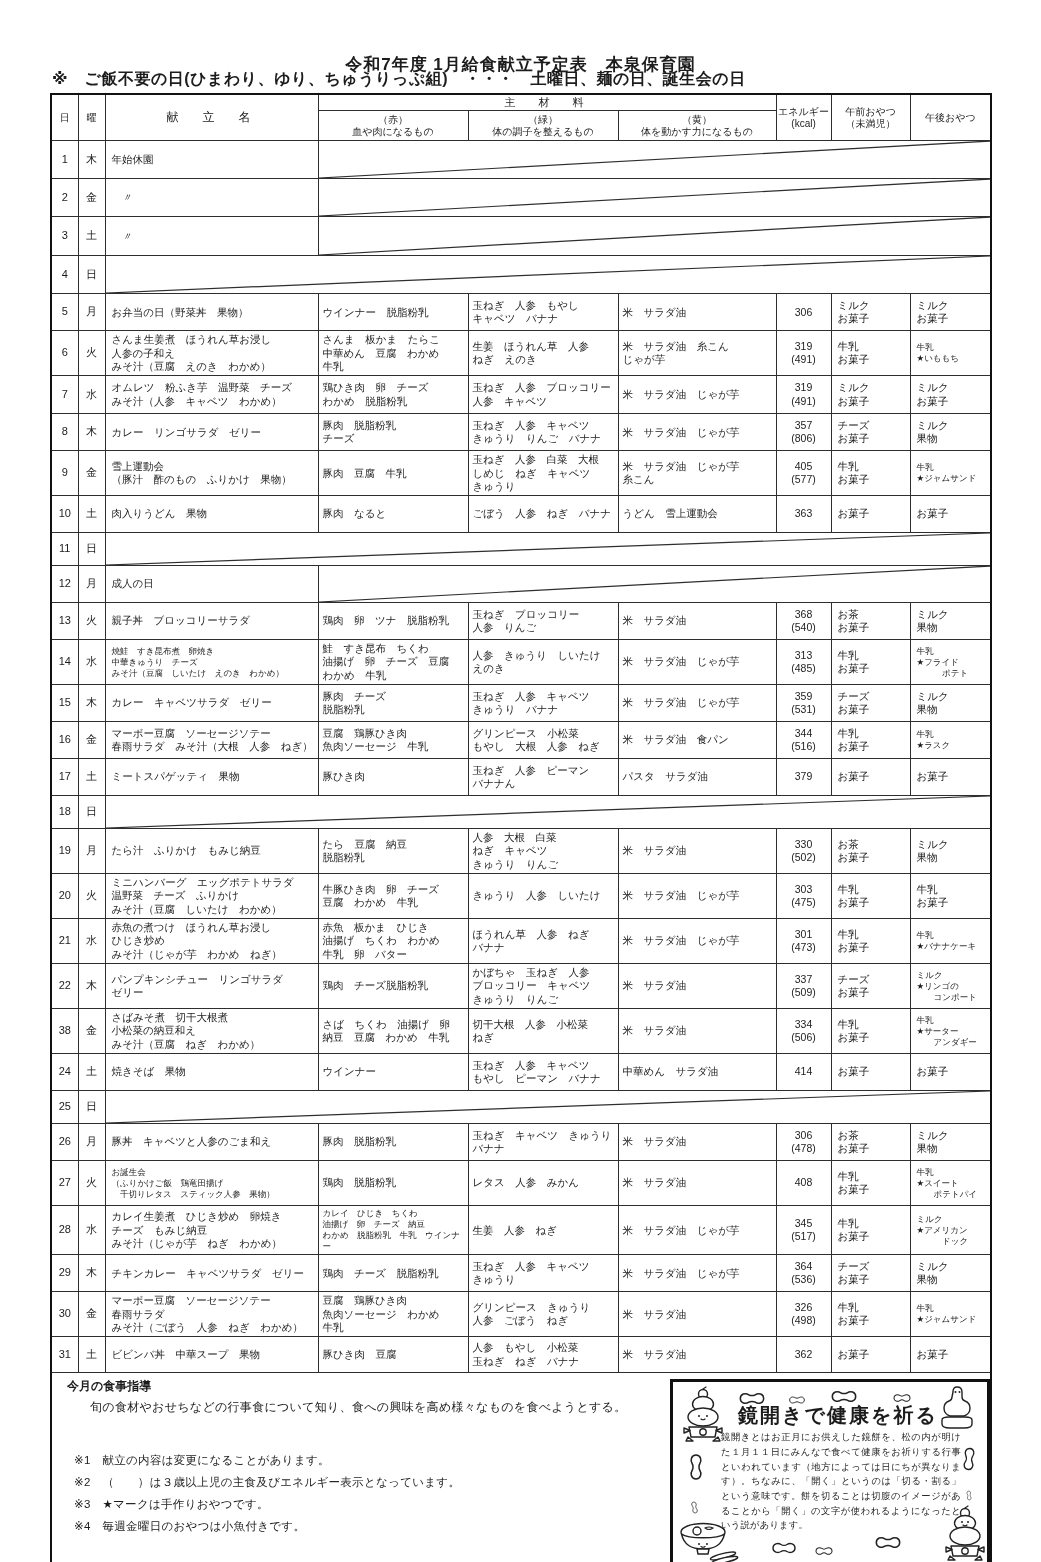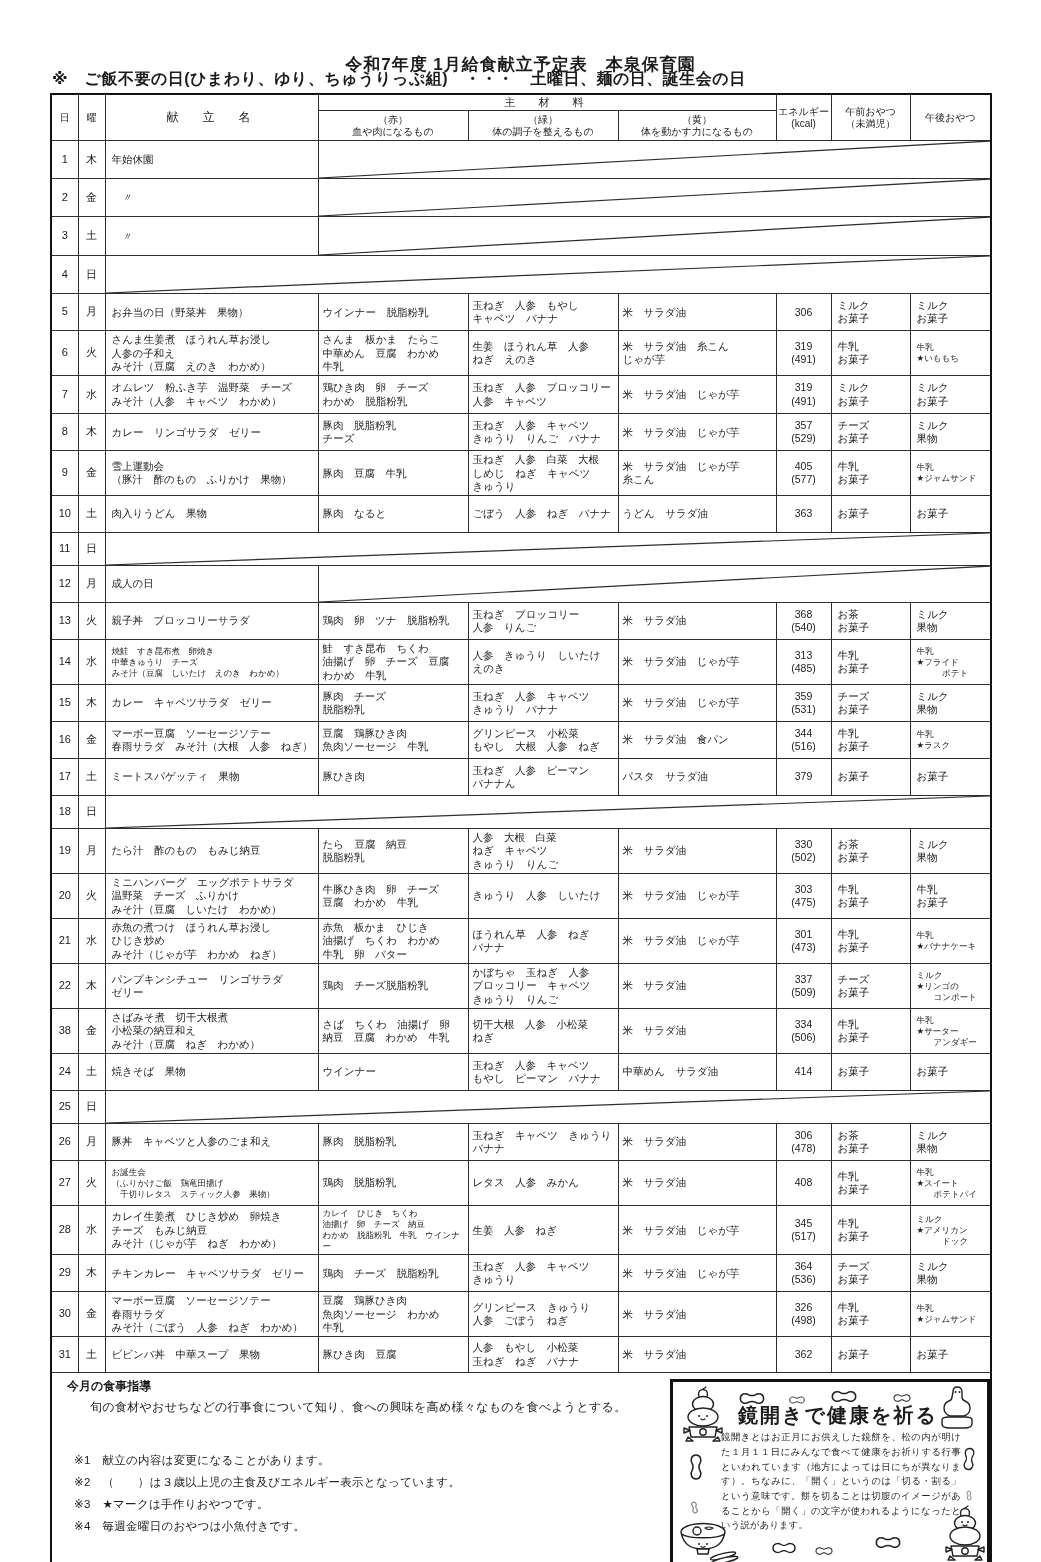--- a/index.html
+++ b/index.html
@@ -190,21 +190,21 @@
       <tr style="height: 37px;">
         <td class="c-day">8</td>
         <td class="c-wd">木</td>
         <td class="c-menu">カレー　リンゴサラダ　ゼリー</td>
         <td class="c-ing">豚肉　脱脂粉乳
 チーズ</td>
         <td class="c-ing">玉ねぎ　人参　キャベツ
 きゅうり　りんご　バナナ</td>
         <td class="c-ing">米　サラダ油　じゃが芋</td>
         <td class="c-energy">357
-(529)</td>
+(806)</td>
         <td class="c-snack">チーズ
 お菓子</td>
         <td class="c-snack">ミルク
 果物</td>
       </tr>
       <tr style="height: 43px;">
         <td class="c-day">9</td>
         <td class="c-wd">金</td>
         <td class="c-menu">雪上運動会
 （豚汁　酢のもの　ふりかけ　果物）</td>
@@ -220,21 +220,21 @@
 お菓子</td>
         <td class="c-snack small">牛乳
 ★ジャムサンド</td>
       </tr>
       <tr style="height: 37px;">
         <td class="c-day">10</td>
         <td class="c-wd">土</td>
         <td class="c-menu">肉入りうどん　果物</td>
         <td class="c-ing">豚肉　なると</td>
         <td class="c-ing">ごぼう　人参　ねぎ　バナナ</td>
-        <td class="c-ing">うどん　サラダ油</td>
+        <td class="c-ing">うどん　雪上運動会</td>
         <td class="c-energy">363</td>
         <td class="c-snack">お菓子</td>
         <td class="c-snack">お菓子</td>
       </tr>
       <tr style="height: 33px;">
         <td class="c-day">11</td>
         <td class="c-wd">日</td>
         <td class="c-merged" colspan="7"><div class="diag"><svg preserveAspectRatio="none">
               <line x1="0" y1="100%" x2="100%" y2="0" stroke="#2e2e2e" stroke-width="1.2"></line>
             </svg></div></td>
@@ -330,21 +330,21 @@
       <tr style="height: 33px;">
         <td class="c-day">18</td>
         <td class="c-wd">日</td>
         <td class="c-merged" colspan="7"><div class="diag"><svg preserveAspectRatio="none">
               <line x1="0" y1="100%" x2="100%" y2="0" stroke="#2e2e2e" stroke-width="1.2"></line>
             </svg></div></td>
       </tr>
       <tr style="height: 45px;">
         <td class="c-day">19</td>
         <td class="c-wd">月</td>
-        <td class="c-menu">たら汁　酢のもの　もみじ納豆</td>
+        <td class="c-menu">たら汁　ふりかけ　もみじ納豆</td>
         <td class="c-ing">たら　豆腐　納豆
 脱脂粉乳</td>
         <td class="c-ing">人参　大根　白菜
 ねぎ　キャベツ
 きゅうり　りんご</td>
         <td class="c-ing">米　サラダ油</td>
         <td class="c-energy">330
 (502)</td>
         <td class="c-snack">お茶
 お菓子</td>

